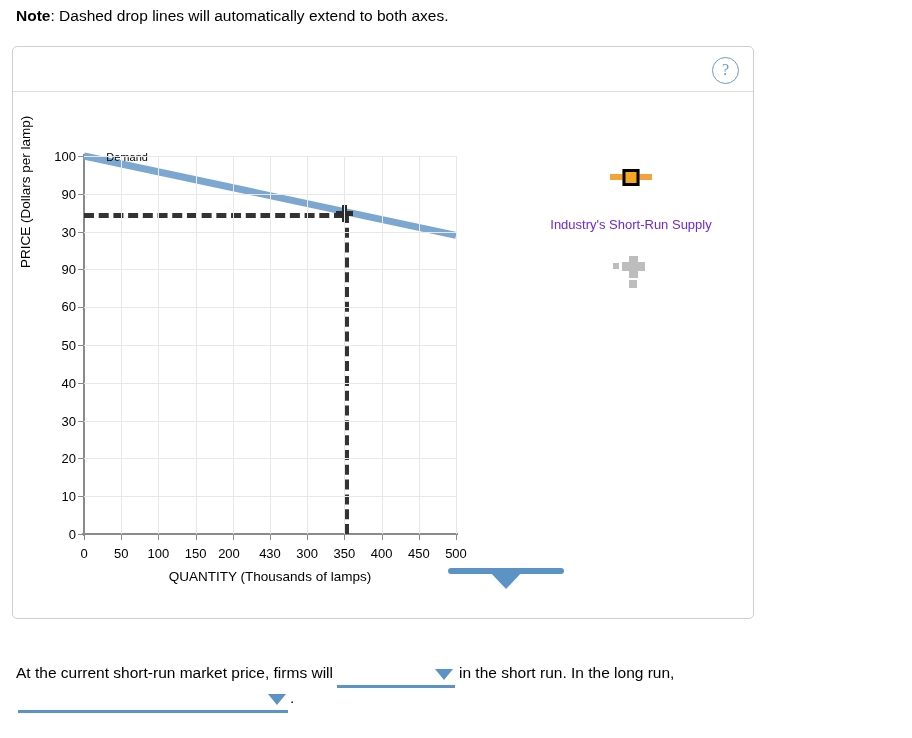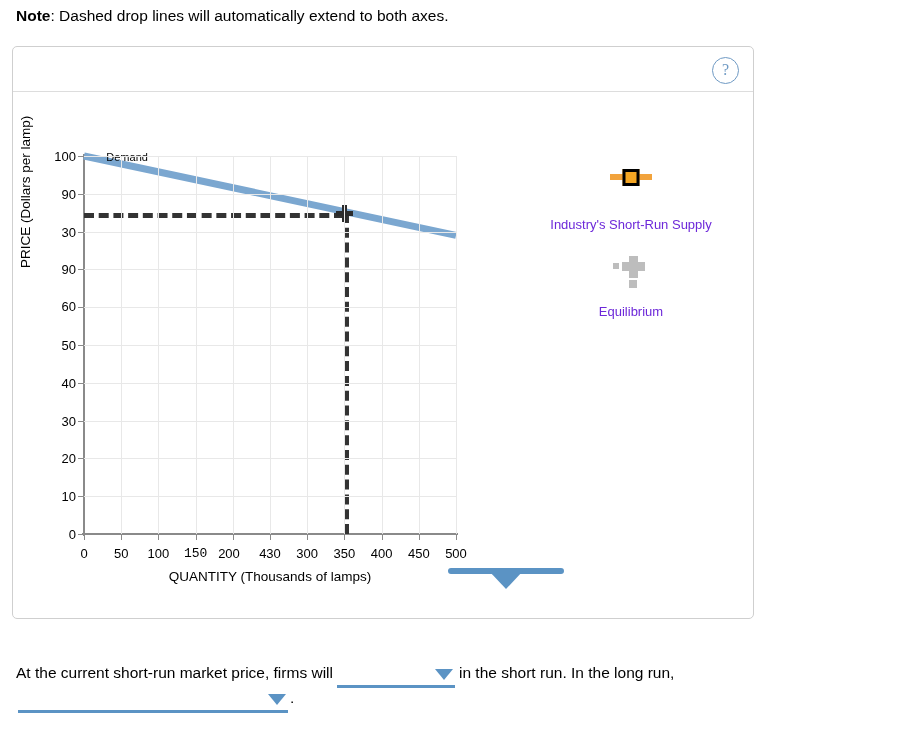--- a/index.html
+++ b/index.html
@@ -339,21 +339,21 @@
     <div class="tick-x" style="left: 0px;"></div>
         <div class="xlabel" style="left: -20px;">0</div>
         <div class="gridline-v" style="left: 37.2px;"></div>
         <div class="tick-x" style="left: 37.2px;"></div>
         <div class="xlabel" style="left: 17.2px;">50</div>
         <div class="gridline-v" style="left: 74.4px;"></div>
         <div class="tick-x" style="left: 74.4px;"></div>
         <div class="xlabel" style="left: 54.4px;">100</div>
         <div class="gridline-v" style="left: 111.6px;"></div>
         <div class="tick-x" style="left: 111.6px;"></div>
-        <div class="xlabel" style="left: 91.6px; font-family: Liberation Mono, monospace;">150</div>
+        <div class="xlabel" style="left: 91.6px;">150</div>
         <div class="gridline-v" style="left: 148.8px;"></div>
         <div class="tick-x" style="left: 148.8px;"></div>
         <div class="xlabel" style="left: 125px;">200</div>
         <div class="gridline-v" style="left: 186px;"></div>
         <div class="tick-x" style="left: 186px;"></div>
         <div class="xlabel" style="left: 166px;">430</div>
         <div class="gridline-v" style="left: 223.2px;"></div>
         <div class="tick-x" style="left: 223.2px;"></div>
         <div class="xlabel" style="left: 203.2px;">300</div>
         <div class="gridline-v" style="left: 260.4px;"></div>
@@ -410,21 +410,20 @@
         </div>
         <div class="legend-label">Industry's Short-Run Supply</div>
       </div>
       <div class="legend-item">
         <div class="legend-swatch-eq">
           <i class="eq-v"></i>
             <i class="eq-hh"></i>
             <i class="eq-d1"></i>
             <i class="eq-d2"></i>
         </div>
-        <div class="legend-label">Equilibrium</div>
       </div>
     </div>
 
   </div>
 </div>
 
 <div class="dd-popup">
   <div class="dd-tail"></div>
 </div>
 

